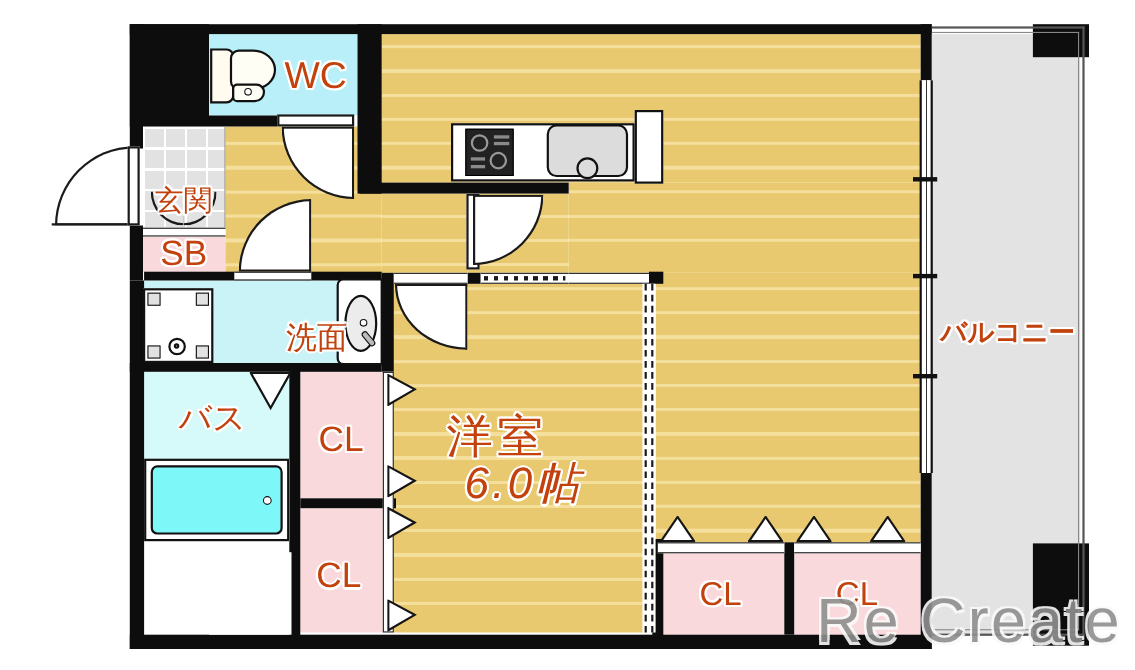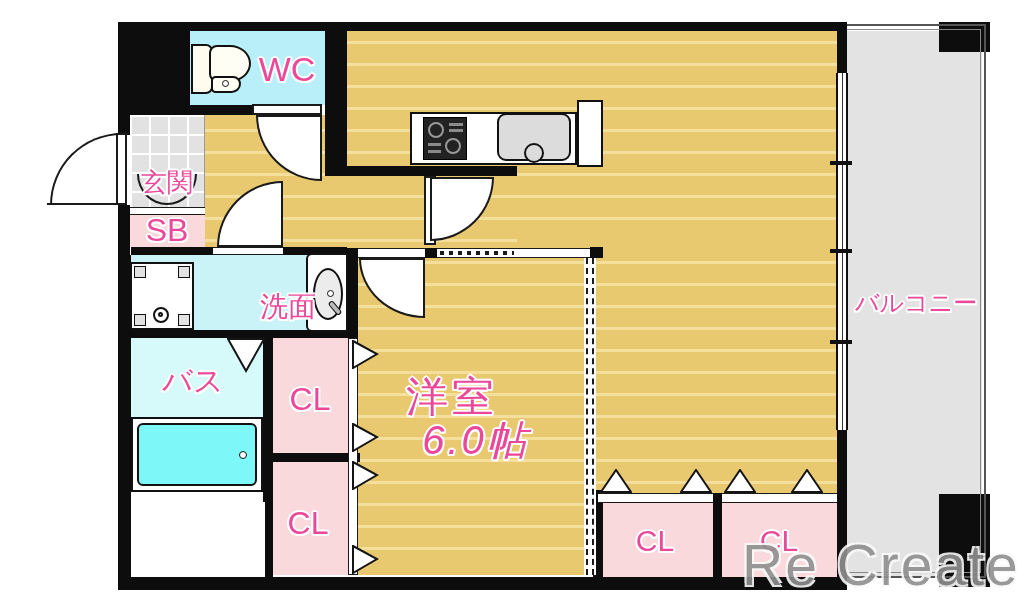--- a/index.html
+++ b/index.html
@@ -8,21 +8,21 @@
   .abs{position:absolute;box-sizing:border-box;}
   .wall{position:absolute;background:var(--wall-black,#0d0d0d);box-sizing:border-box;}
   .tan{background:repeating-linear-gradient(180deg,var(--floor-tan,#e9c96f) 0 19px,var(--floor-tan-stripe,#f4df9d) 19px 22px);}
   .tile{background:
         repeating-linear-gradient(90deg,#ffffff 0 2px,rgba(0,0,0,0) 2px 19px),
         repeating-linear-gradient(180deg,#ffffff 0 2px,rgba(0,0,0,0) 2px 19px),
         var(--tile-gray,#e2e2e2);}
   .fan{position:absolute;background:#fff;border:2px solid #1a1a1a;box-sizing:border-box;}
   .leaf{position:absolute;background:#fff;border:2px solid #1a1a1a;box-sizing:border-box;}
   .strip{position:absolute;background:#fff;border-top:1.5px solid #1a1a1a;border-bottom:1.5px solid #1a1a1a;box-sizing:border-box;}
-  .lbl{position:absolute;transform:translate(-50%,-50%);color:#ec4899;white-space:nowrap;line-height:1;
+  .lbl{position:absolute;transform:translate(-50%,-50%);color:#c2410c;white-space:nowrap;line-height:1;
        text-shadow:0 2px 0 #fff,0 -2px 0 #fff,2px 0 0 #fff,-2px 0 0 #fff,
                    1.5px 1.5px 0 #fff,-1.5px -1.5px 0 #fff,1.5px -1.5px 0 #fff,-1.5px 1.5px 0 #fff;}
   .wm{position:absolute;color:#8f8f8f;opacity:.9;font-size:57px;letter-spacing:2px;white-space:nowrap;
       text-shadow:2px 2px 0 #fafafa,-2px -2px 0 #fafafa,2px -2px 0 #fafafa,-2px 2px 0 #fafafa;}
 </style>
 </head>
 <body>
 
 <div id="plan">
 
@@ -183,17 +183,17 @@
   <div class="lbl" style="left:167px;top:162px;font-size:26px;margin-top:20px;">玄関</div>
   <div class="lbl" style="left:167px;top:230px;font-size:32px;">SB</div>
   <div class="lbl" style="left:248px;top:307px;font-size:28px;margin-left:40px;">洗面</div>
   <div class="lbl" style="left:193px;top:381px;font-size:30px;">バス</div>
   <div class="lbl" style="left:310px;top:399px;font-size:32px;">CL</div>
   <div class="lbl" style="left:308px;top:523px;font-size:32px;">CL</div>
   <div class="lbl" style="left:452px;top:397px;font-size:42px;letter-spacing:4px;">洋室</div>
   <div class="lbl" style="left:476px;top:440px;font-size:40px;letter-spacing:3px;font-style:italic;">6.0帖</div>
   <div class="lbl" style="left:655px;top:541px;font-size:30px;">CL</div>
   <div class="lbl" style="left:779px;top:541px;font-size:30px;">CL</div>
-  <div class="lbl" style="left:916px;top:303px;font-size:24px;">バルコニー</div>
+  <div class="lbl" style="left:916px;top:303px;font-size:24px;font-weight:bold;">バルコニー</div>
 
   <div class="wm" style="left:742px;top:532px;">Re Create</div>
 
 </div>
 
 </body></html>

